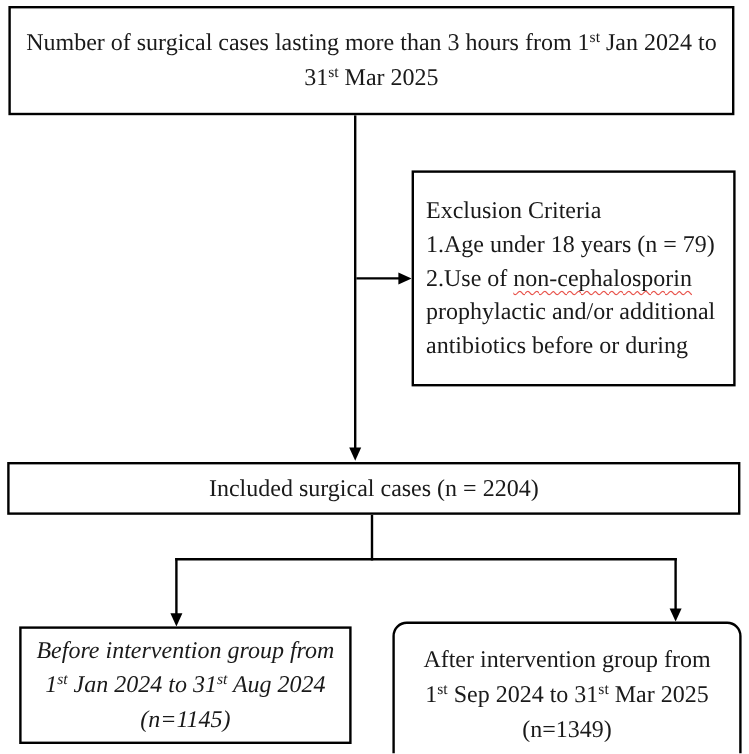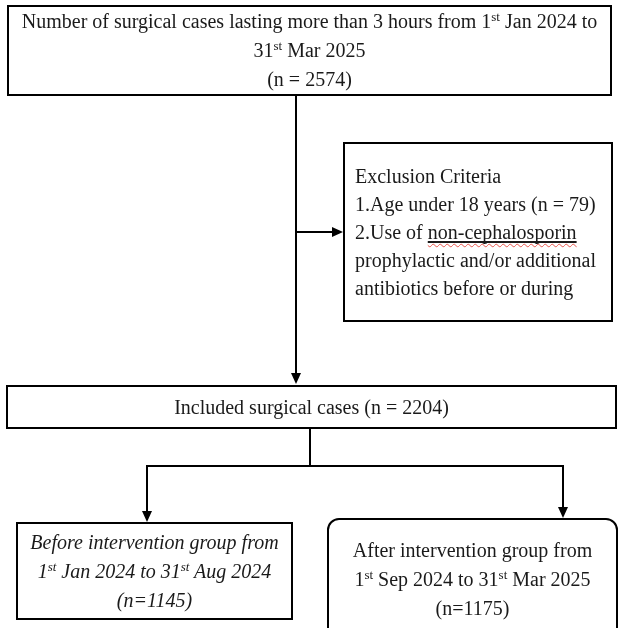--- a/index.html
+++ b/index.html
@@ -55,21 +55,20 @@
     border-radius: 12px;
   }
   sup {
     font-size: 13px;
     line-height: 0;
     vertical-align: baseline;
     position: relative;
     top: -7px;
   }
   .u-black {
-    text-decoration: underline;
     text-decoration-thickness: 1.5px;
     text-underline-offset: 2px;
   }
   .u-spell {
     text-decoration: underline wavy #e8564e;
     text-decoration-thickness: 1px;
     text-underline-offset: 4px;
     text-decoration-skip-ink: none;
   }
   #connectors {
@@ -101,21 +100,20 @@
     <line x1="147" y1="465" x2="147" y2="512"></line>
     <polygon points="147,522 142,511 152,511"></polygon>
 
     <line x1="563" y1="465" x2="563" y2="508"></line>
     <polygon points="563,518 558,507 568,507"></polygon>
   </svg>
 
   <div id="box-total" class="box centered">
     <div class="line"><span>Number of surgical cases lasting more than 3 hours from 1</span><sup>st</sup><span> Jan 2024 to</span></div>
     <div class="line"><span>31</span><sup>st</sup><span> Mar 2025</span></div>
-    <div class="line">(n = 2574)</div>
   </div>
 
   <div id="box-exclusion" class="box">
     <div class="line">Exclusion Criteria</div>
     <div class="line">1.Age under 18 years (n = 79)</div>
     <div class="line"><span>2.Use of </span><span class="u-black"><span class="u-spell">non-cephalosporin</span></span></div>
     <div class="line">prophylactic and/or additional</div>
     <div class="line">antibiotics before or during</div>
   </div>
 
@@ -125,16 +123,16 @@
 
   <div id="box-before" class="box centered">
     <div class="line">Before intervention group from</div>
     <div class="line"><span>1</span><sup>st</sup><span> Jan 2024 to 31</span><sup>st</sup><span> Aug 2024</span></div>
     <div class="line">(n=1145)</div>
   </div>
 
   <div id="box-after" class="box centered">
     <div class="line">After intervention group from</div>
     <div class="line"><span>1</span><sup>st</sup><span> Sep 2024 to 31</span><sup>st</sup><span> Mar 2025</span></div>
-    <div class="line">(n=1175)</div>
+    <div class="line">(n=1349)</div>
   </div>
 
 </div>
 
 </body></html>

